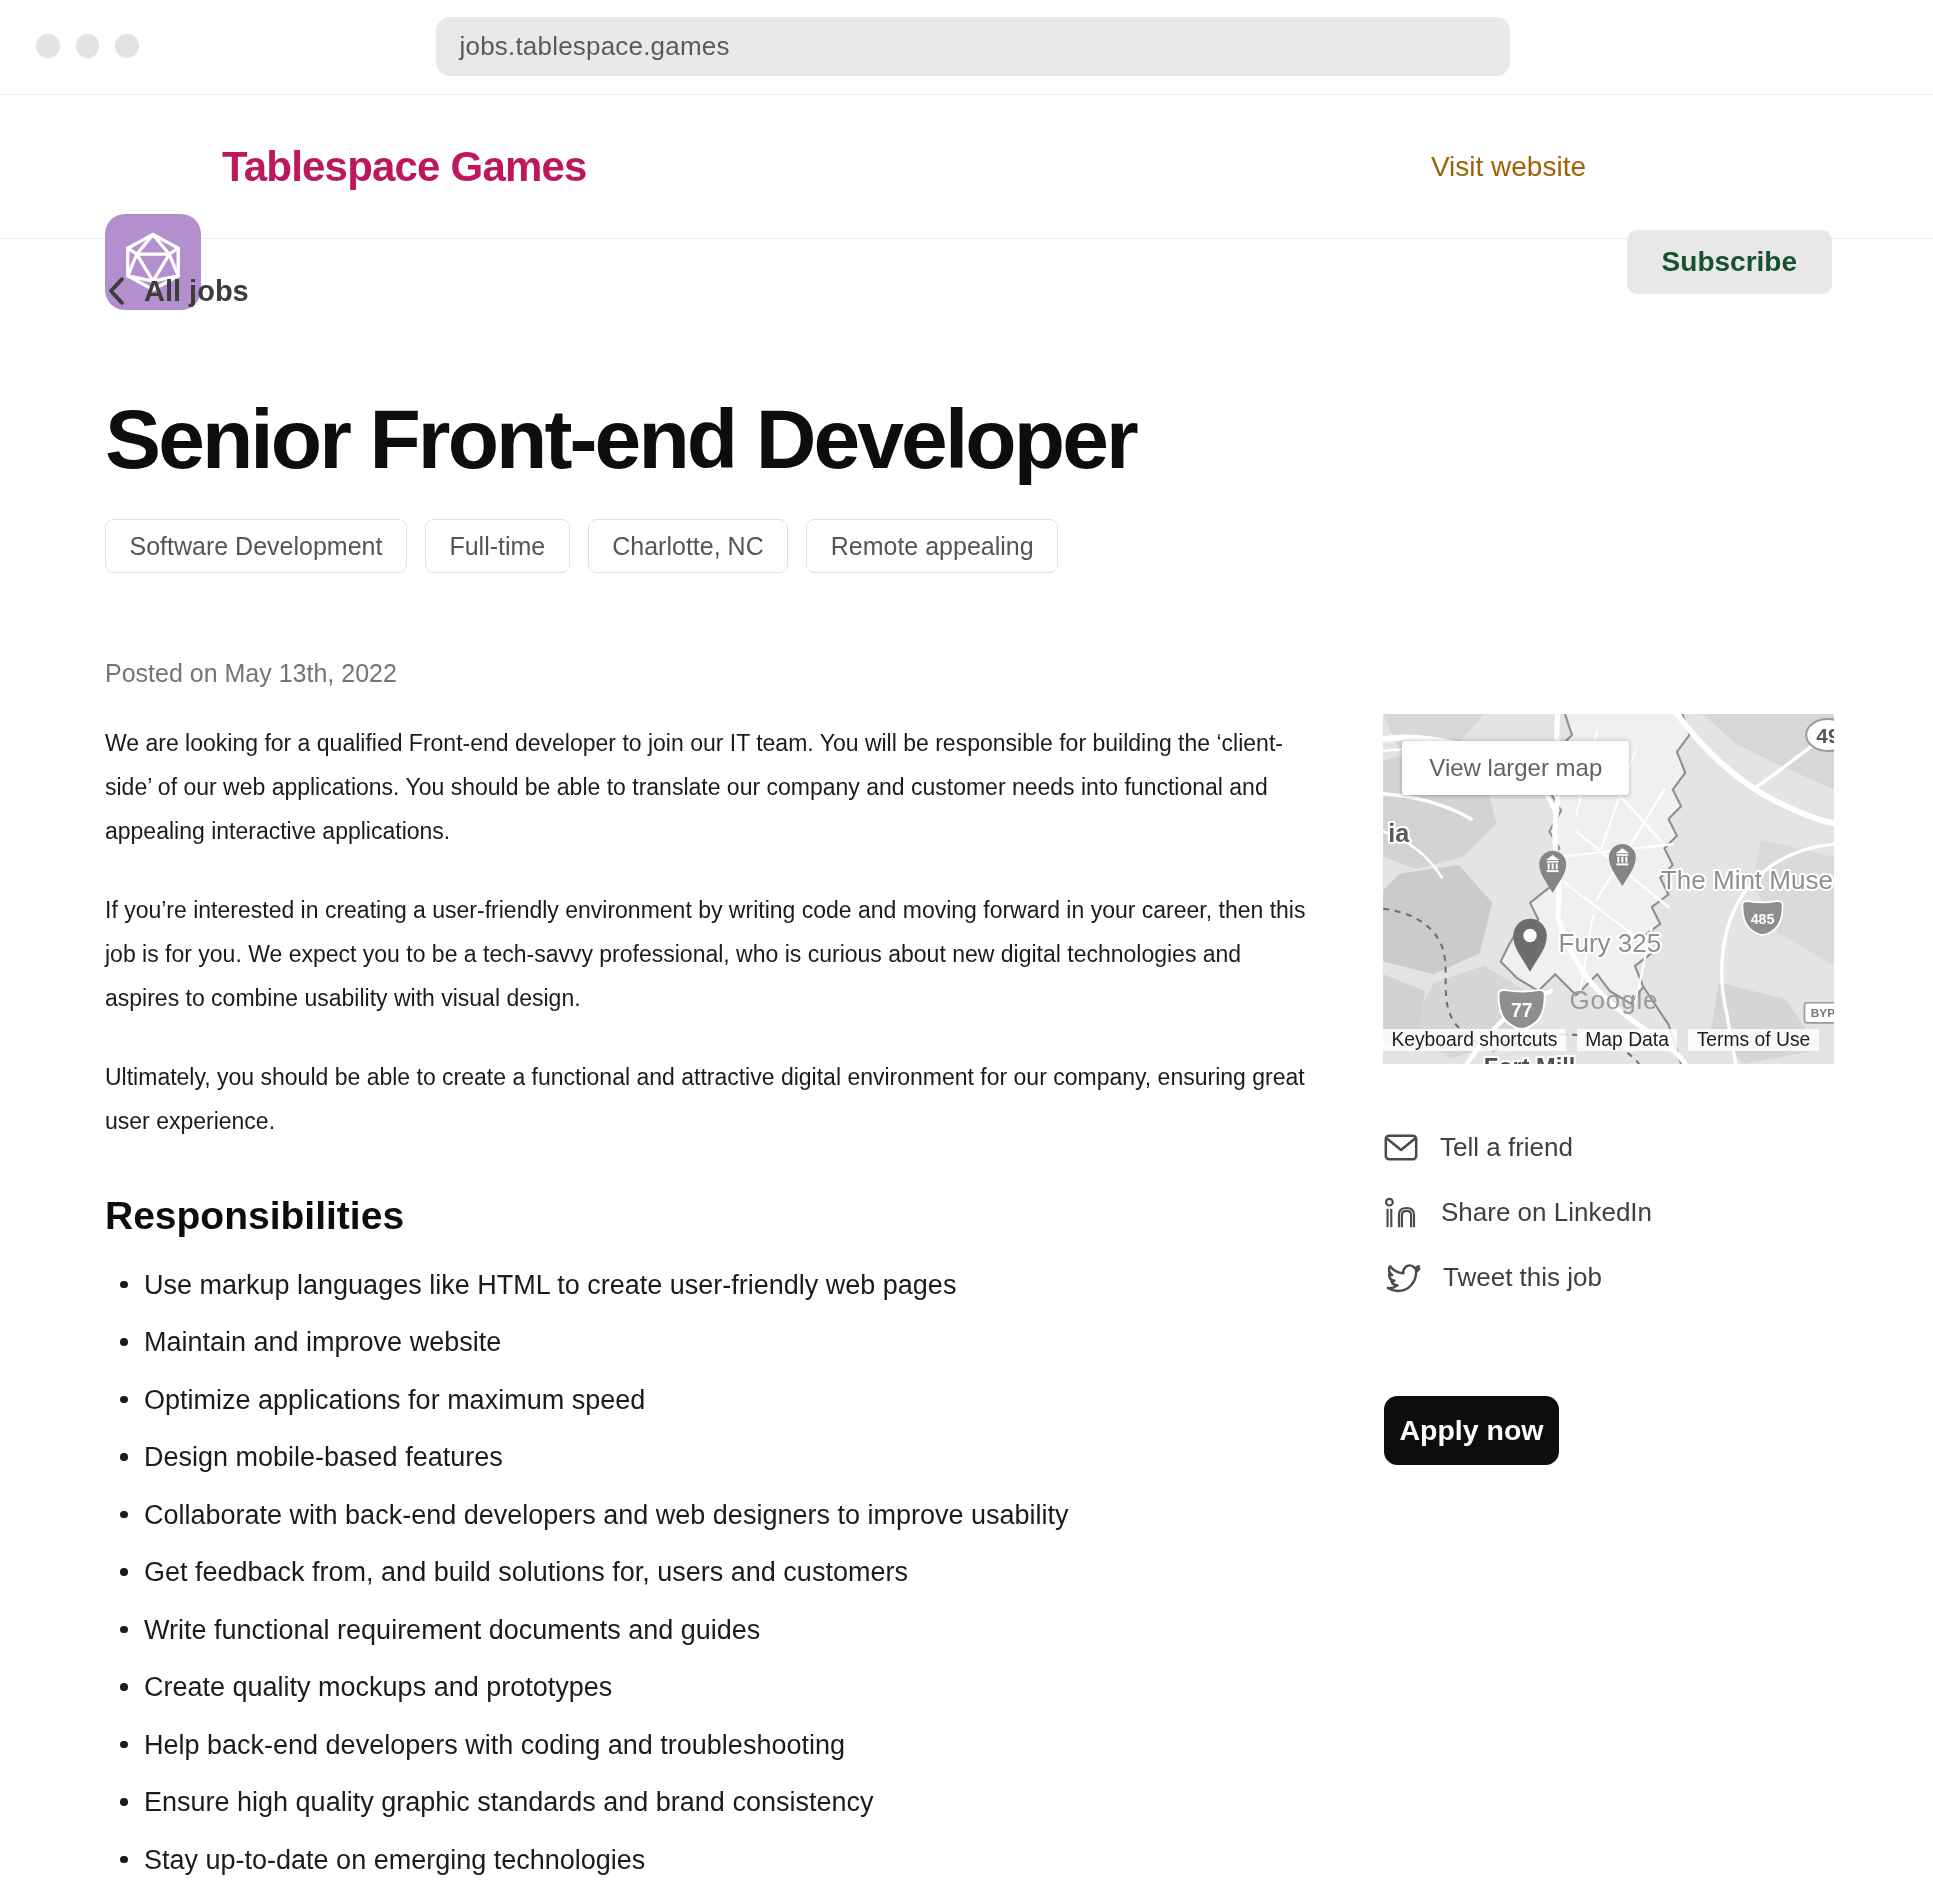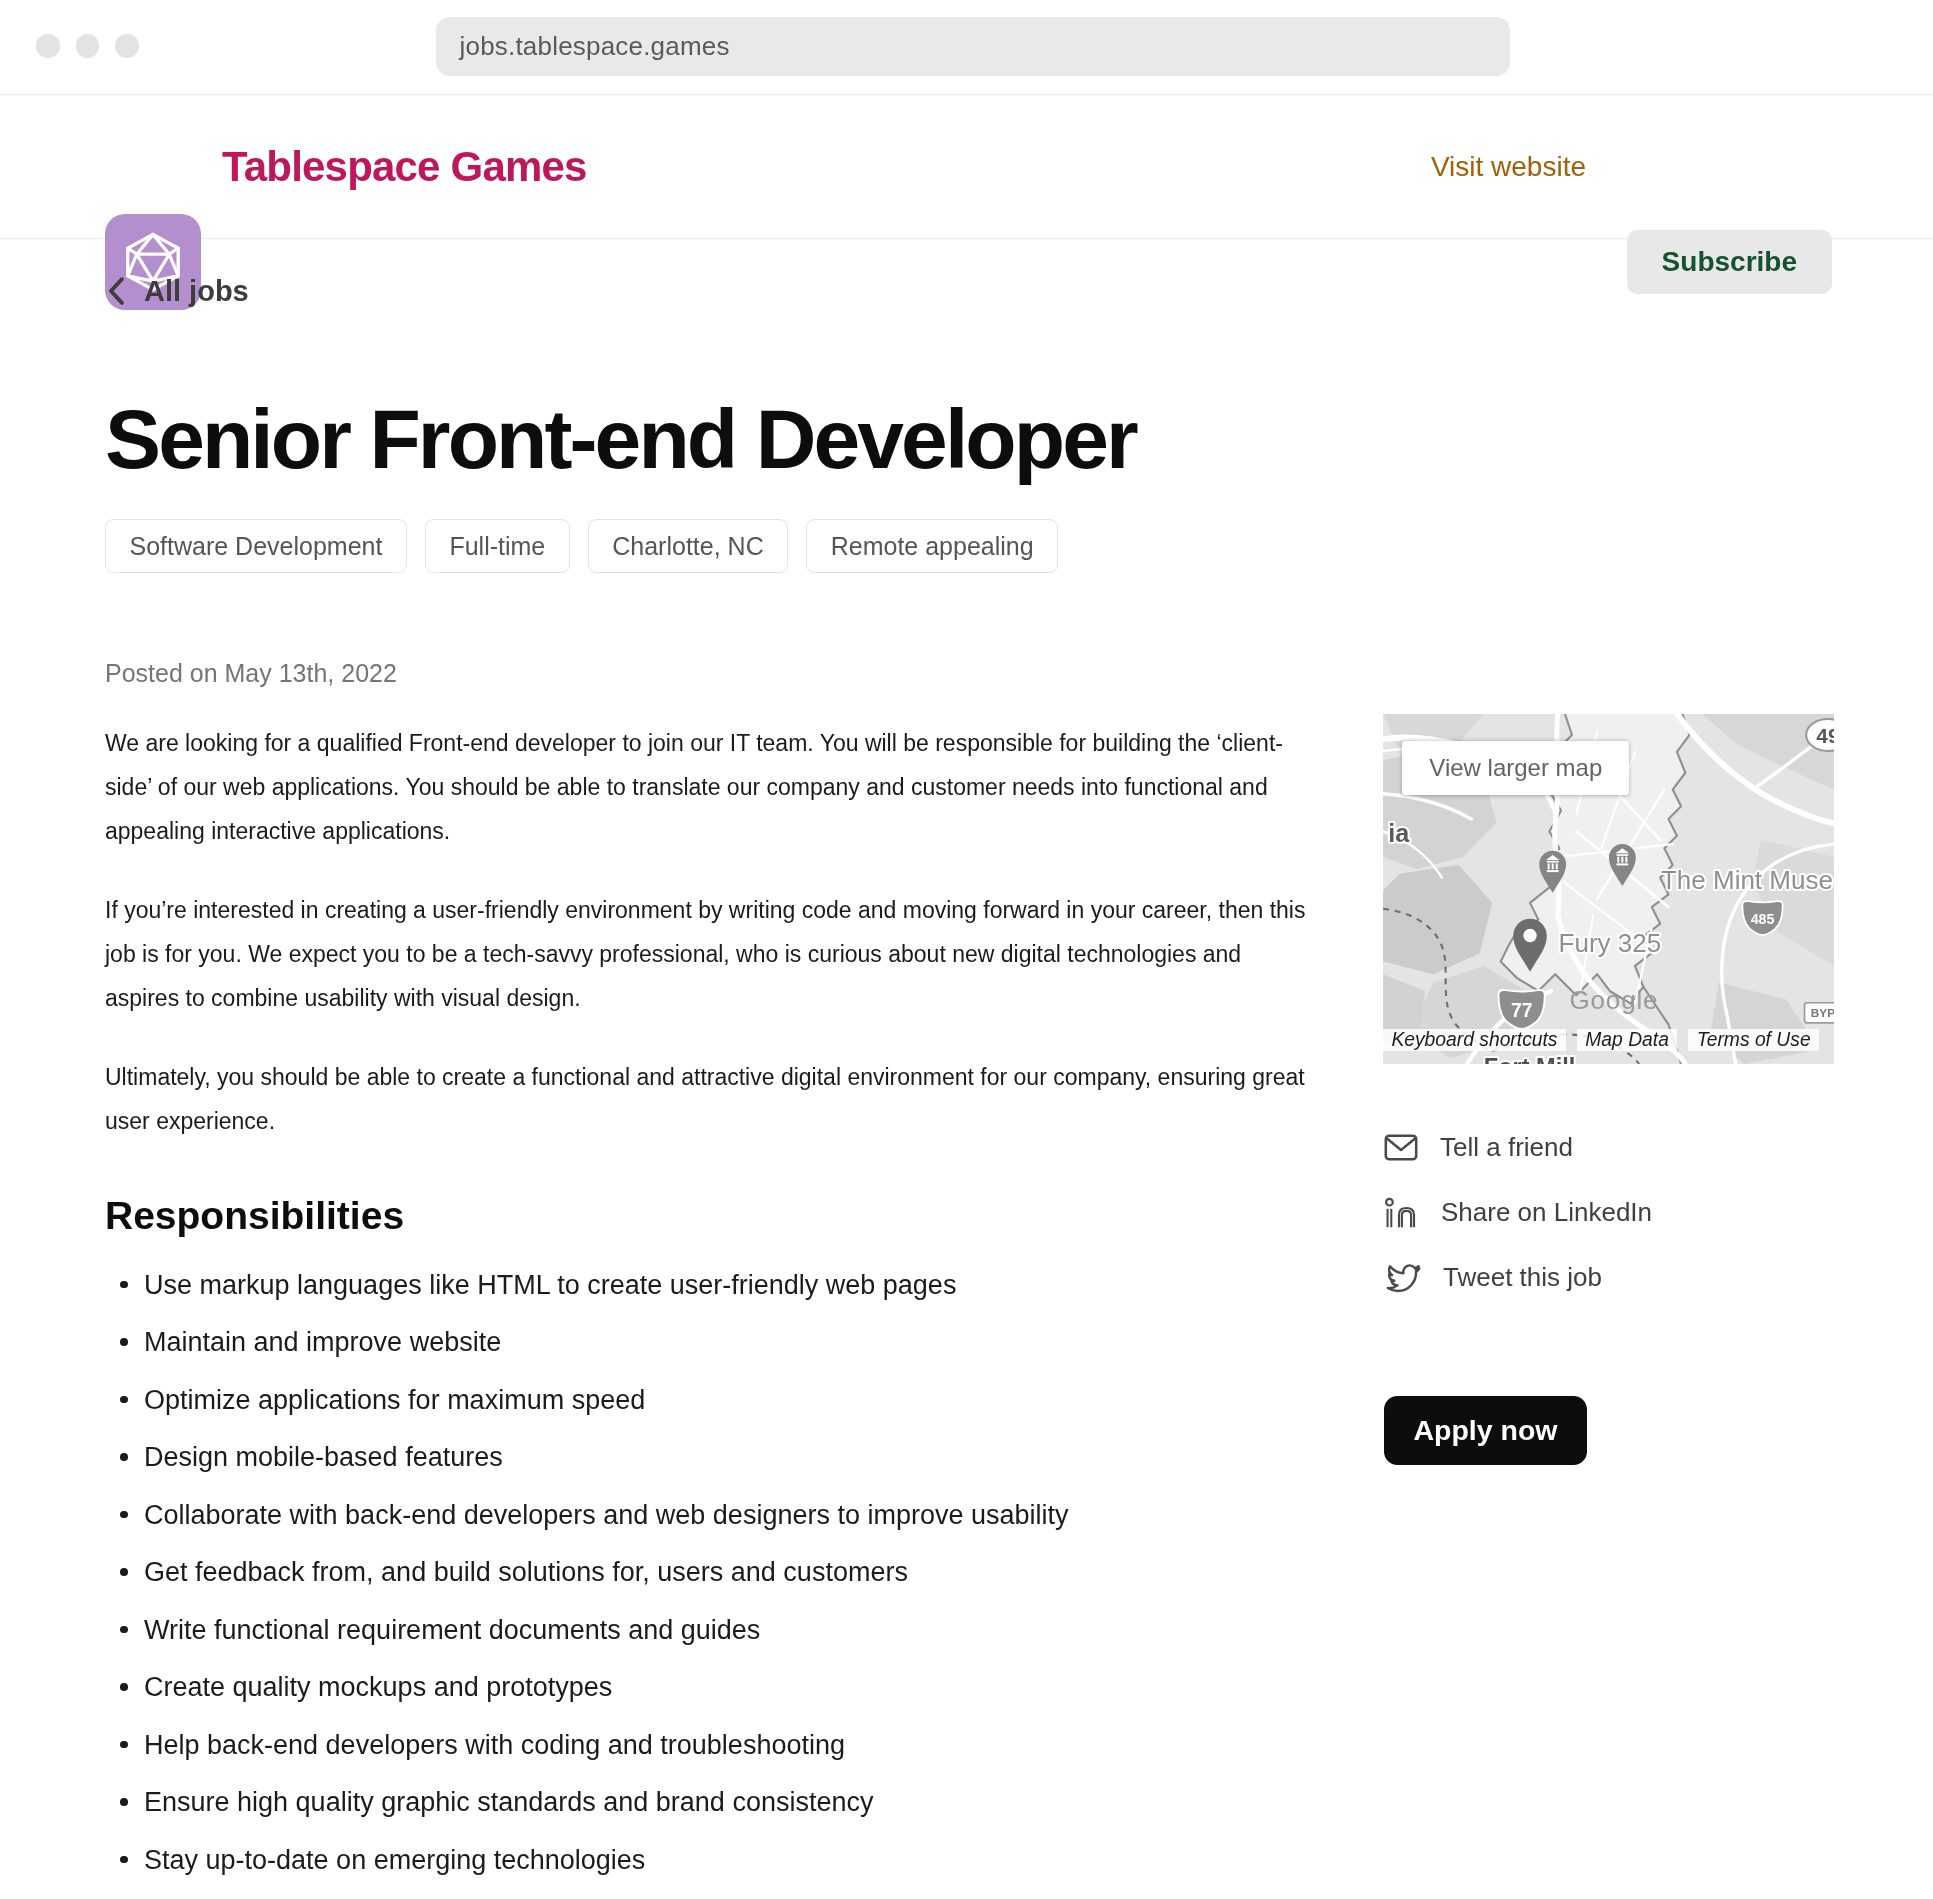--- a/index.html
+++ b/index.html
@@ -55,30 +55,30 @@
 
   
   .map-wrap { position:absolute; left:1383px; top:714px; width:451px; height:350px;
               overflow:hidden; background:#e4e4e4; cursor:grab; }
   .map-svg { position:absolute; left:0; top:0; }
   .view-larger { position:absolute; left:19.3px; top:27px; width:227px; height:54px;
                  background:#fff; border-radius:3.4px; box-shadow:0 0.8px 4.2px rgba(0,0,0,.28);
                  display:flex; align-items:center; justify-content:center;
                  font-size:24px; color:#636363; cursor:pointer; }
   .map-attr { position:absolute; left:0; top:315px; width:451px; height:22px;
-              display:flex; gap:11px;font-style:italic; }
+              display:flex; gap:11px; }
   .map-attr .chip { background:rgba(255,255,255,.85); color:#1d1d1d; font-size:19.3px;
                     line-height:22px; padding:0 8.4px; white-space:nowrap; cursor:pointer; }
 
   
   .share-block { position:absolute; left:1384px; top:1129px; width:453px; }
   .share-row { display:flex; align-items:center; gap:22px; height:37px; margin-bottom:28px;
                color:#3f3f3f; font-size:26px; cursor:pointer; width:max-content; }
   .share-row svg { display:block; flex:none; }
-  .apply-btn { position:absolute; left:1384px; top:1396px; width:203px; height:69px;
+  .apply-btn { position:absolute; left:1384px; top:1396px; width:175px; height:69px;
                background:#0d0d0d; color:#fff; border:none; border-radius:13.4px;
                font-family:inherit; font-size:28.5px; font-weight:700; cursor:pointer; }
 </style>
 </head>
 <body>
 
 <div class="chrome">
   <div class="traffic">
     <span></span>
     <span></span>

